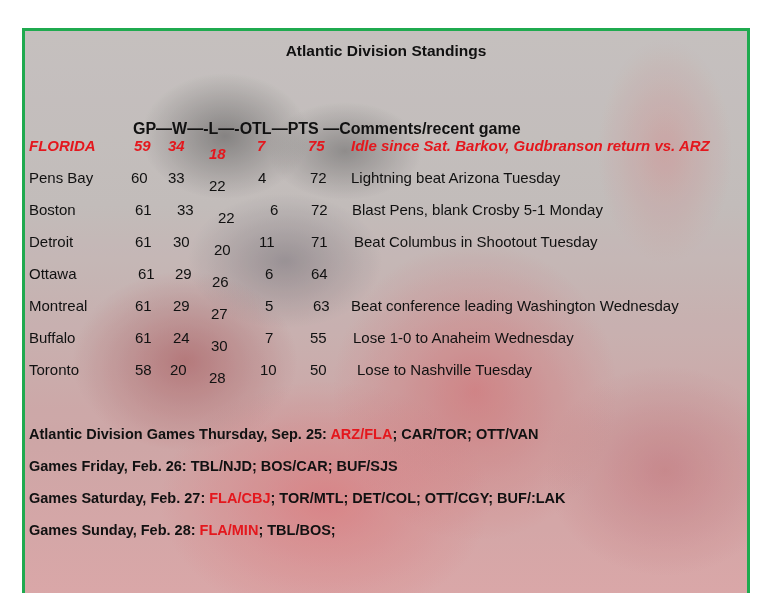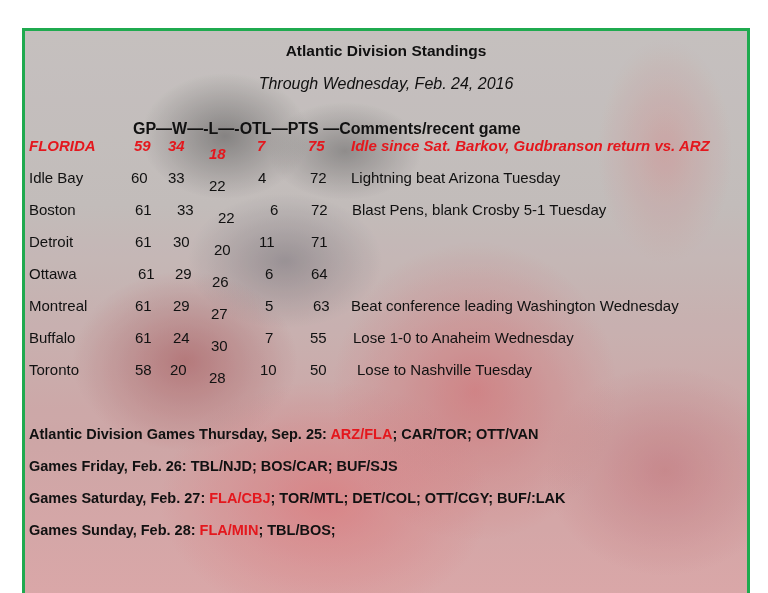--- a/index.html
+++ b/index.html
@@ -58,60 +58,60 @@
 <body>
 
 <div class="frame">
   <div class="bg">
     <div class="l1"></div>
     <div class="l2"></div>
   </div>
 
   <div class="content">
     <div class="line title">Atlantic Division Standings</div>
-    <div class="line subtitle">Through Wednesday, Feb. 24,  2016</div>
     <div class="line header">GP—W—-L—-OTL—PTS —Comments/recent game</div>
 
     <div class="row highlight" style="top:106px">
       <span class="team">FLORIDA</span>
       <span class="gp">59</span>
       <span class="w">34</span>
       <span class="l">18</span>
       <span class="otl" style="left:232px">7</span>
       <span class="pts">75</span>
       <span class="comment">Idle since Sat. Barkov, Gudbranson return vs. ARZ</span>
     </div>
 
     <div class="row" style="top:138px">
-      <span class="team">Idle Bay</span>
+      <span class="team">Pens Bay</span>
       <span class="gp" style="left:106px">60</span>
       <span class="w">33</span>
       <span class="l">22</span>
       <span class="otl" style="left:233px">4</span>
       <span class="pts" style="left:285px">72</span>
       <span class="comment">Lightning beat Arizona Tuesday</span>
     </div>
 
     <div class="row" style="top:170px">
       <span class="team">Boston</span>
       <span class="gp" style="left:110px">61</span>
       <span class="w" style="left:152px">33</span>
       <span class="l" style="left:193px">22</span>
       <span class="otl" style="left:245px">6</span>
       <span class="pts" style="left:286px">72</span>
-      <span class="comment" style="left:327px">Blast Pens, blank Crosby 5-1 Tuesday</span>
+      <span class="comment" style="left:327px">Blast Pens, blank Crosby 5-1 Monday</span>
     </div>
 
     <div class="row" style="top:202px">
       <span class="team">Detroit</span>
       <span class="gp" style="left:110px">61</span>
       <span class="w" style="left:148px">30</span>
       <span class="l" style="left:189px">20</span>
       <span class="otl" style="left:234px">11</span>
       <span class="pts" style="left:286px">71</span>
+      <span class="comment" style="left:329px">Beat Columbus in Shootout Tuesday</span>
     </div>
 
     <div class="row" style="top:234px">
       <span class="team">Ottawa</span>
       <span class="gp" style="left:113px">61</span>
       <span class="w" style="left:150px">29</span>
       <span class="l" style="left:187px">26</span>
       <span class="otl" style="left:240px">6</span>
       <span class="pts" style="left:286px">64</span>
     </div>

